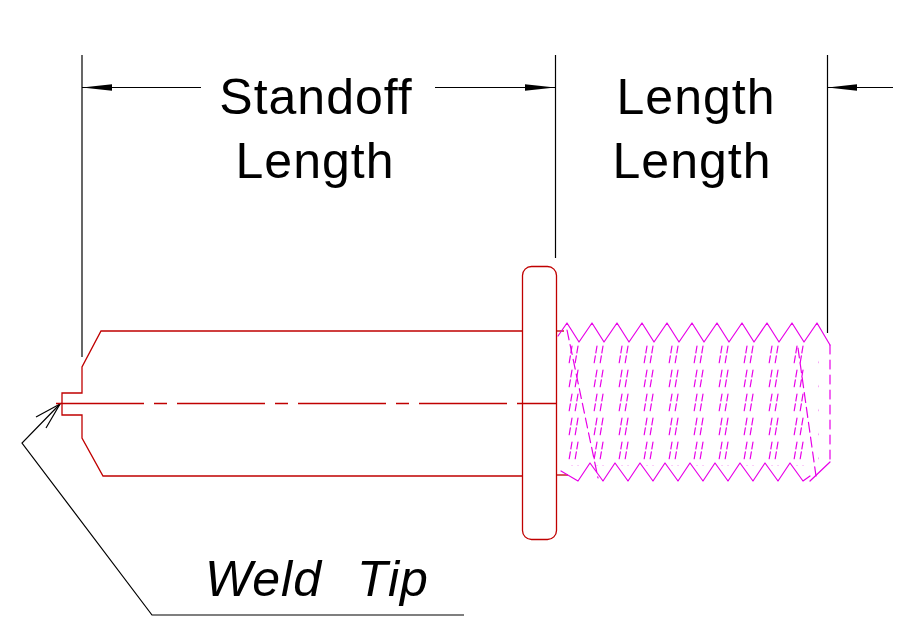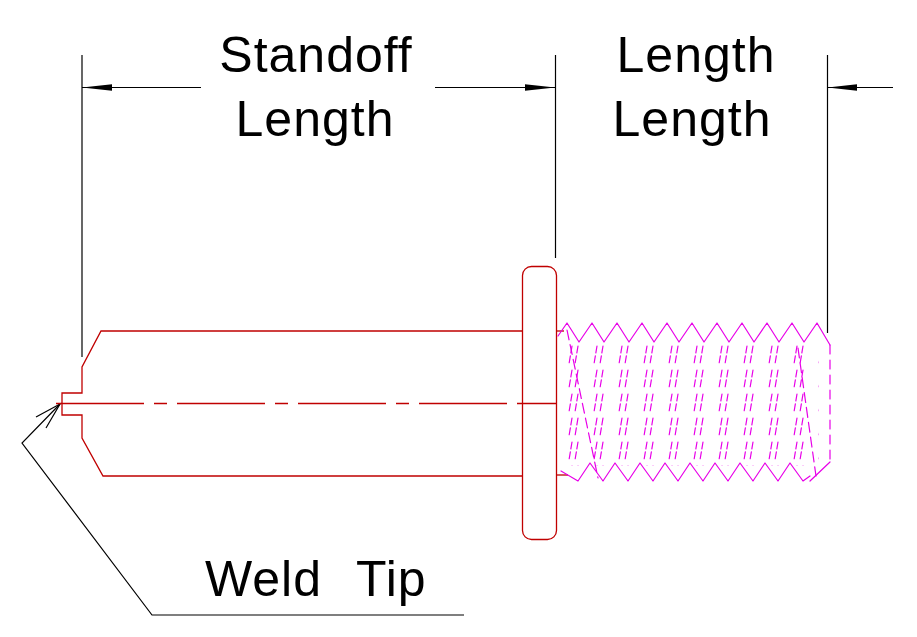--- a/index.html
+++ b/index.html
@@ -19,21 +19,21 @@
                   stroke-linejoin: round; stroke-linecap: round; }
   .cad-label {
     position: absolute;
     color: var(--dim, #000000);
     font-size: 50px;
     font-weight: 300;
     letter-spacing: 1px;
     line-height: 1;
     white-space: nowrap;
   }
-  .centered { transform: translateX(-50%); }
+  .centered { transform: translateX(-50%); margin-top: 42px; }
   .weld-tip-label { word-spacing: 20px; }
 </style>
 </head>
 <body>
 
 <div class="stage">
 
   <svg width="917" height="637" viewBox="0 0 917 637">
 
     <defs>
@@ -81,14 +81,14 @@
       <path class="thr-stroke" d="M830,462 L810,481"></path>
     </g>
   </svg>
 
   <div class="cad-label centered" style="left:316px; top:30px;">Standoff</div>
   <div class="cad-label centered" style="left:315px; top:94px;">Length</div>
 
   <div class="cad-label centered" style="left:696px; top:30px;">Length</div>
   <div class="cad-label centered" style="left:692px; top:94px;">Length</div>
 
-  <div class="cad-label weld-tip-label" style="left:205px; top:554px;">Weld Tip</div>
+  <div class="cad-label weld-tip-label" style="left:205px; top:554px;font-style:italic;">Weld Tip</div>
 </div>
 
 </body></html>

